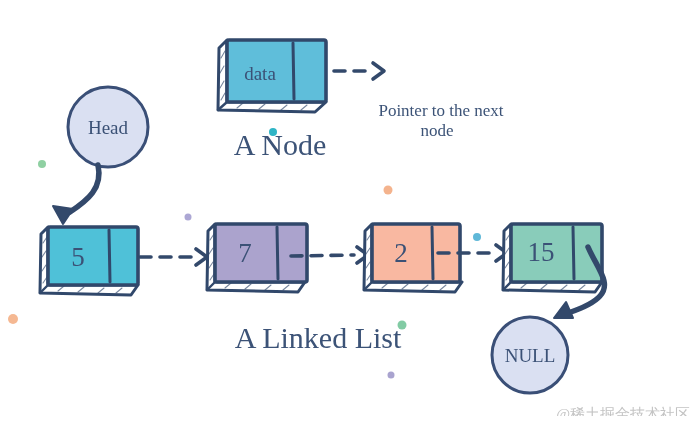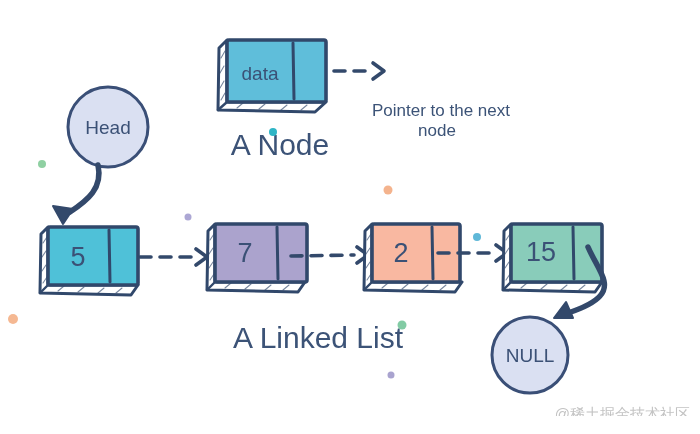--- a/index.html
+++ b/index.html
@@ -1,17 +1,17 @@
 <!DOCTYPE html>
 <html><head>
 <meta charset="utf-8">
 <style>
   html,body{margin:0;padding:0;background:#ffffff;}
   .stage{position:relative;width:700px;height:416px;background:#ffffff;overflow:hidden;
-         font-family:Liberation Sans, sans-serif;}
+         font-family:Liberation Serif, serif;}
   svg{display:block;}
   .flap{fill:#ffffff;stroke:#31486B;stroke-width:3;stroke-linejoin:round;}
   .fold{stroke:#31486B;stroke-width:2.4;stroke-linecap:round;}
   .hatch{stroke:#31486B;stroke-width:1.1;opacity:.65;fill:none;stroke-linecap:round;}
   .cell{stroke:#31486B;stroke-width:3.6;stroke-linejoin:round;}
   .divider{stroke:#31486B;stroke-width:3;stroke-linecap:round;}
   .node-value{fill:#3B5176;font-size:27px;text-anchor:middle;}
   .data-label{fill:#3B5176;font-size:19px;text-anchor:middle;}
   .dash-arrow{stroke:#33496B;stroke-width:3.6;stroke-dasharray:11 9;stroke-linecap:round;fill:none;}
   .chevron{stroke:#33496B;stroke-width:3.6;fill:none;stroke-linecap:round;stroke-linejoin:round;}

